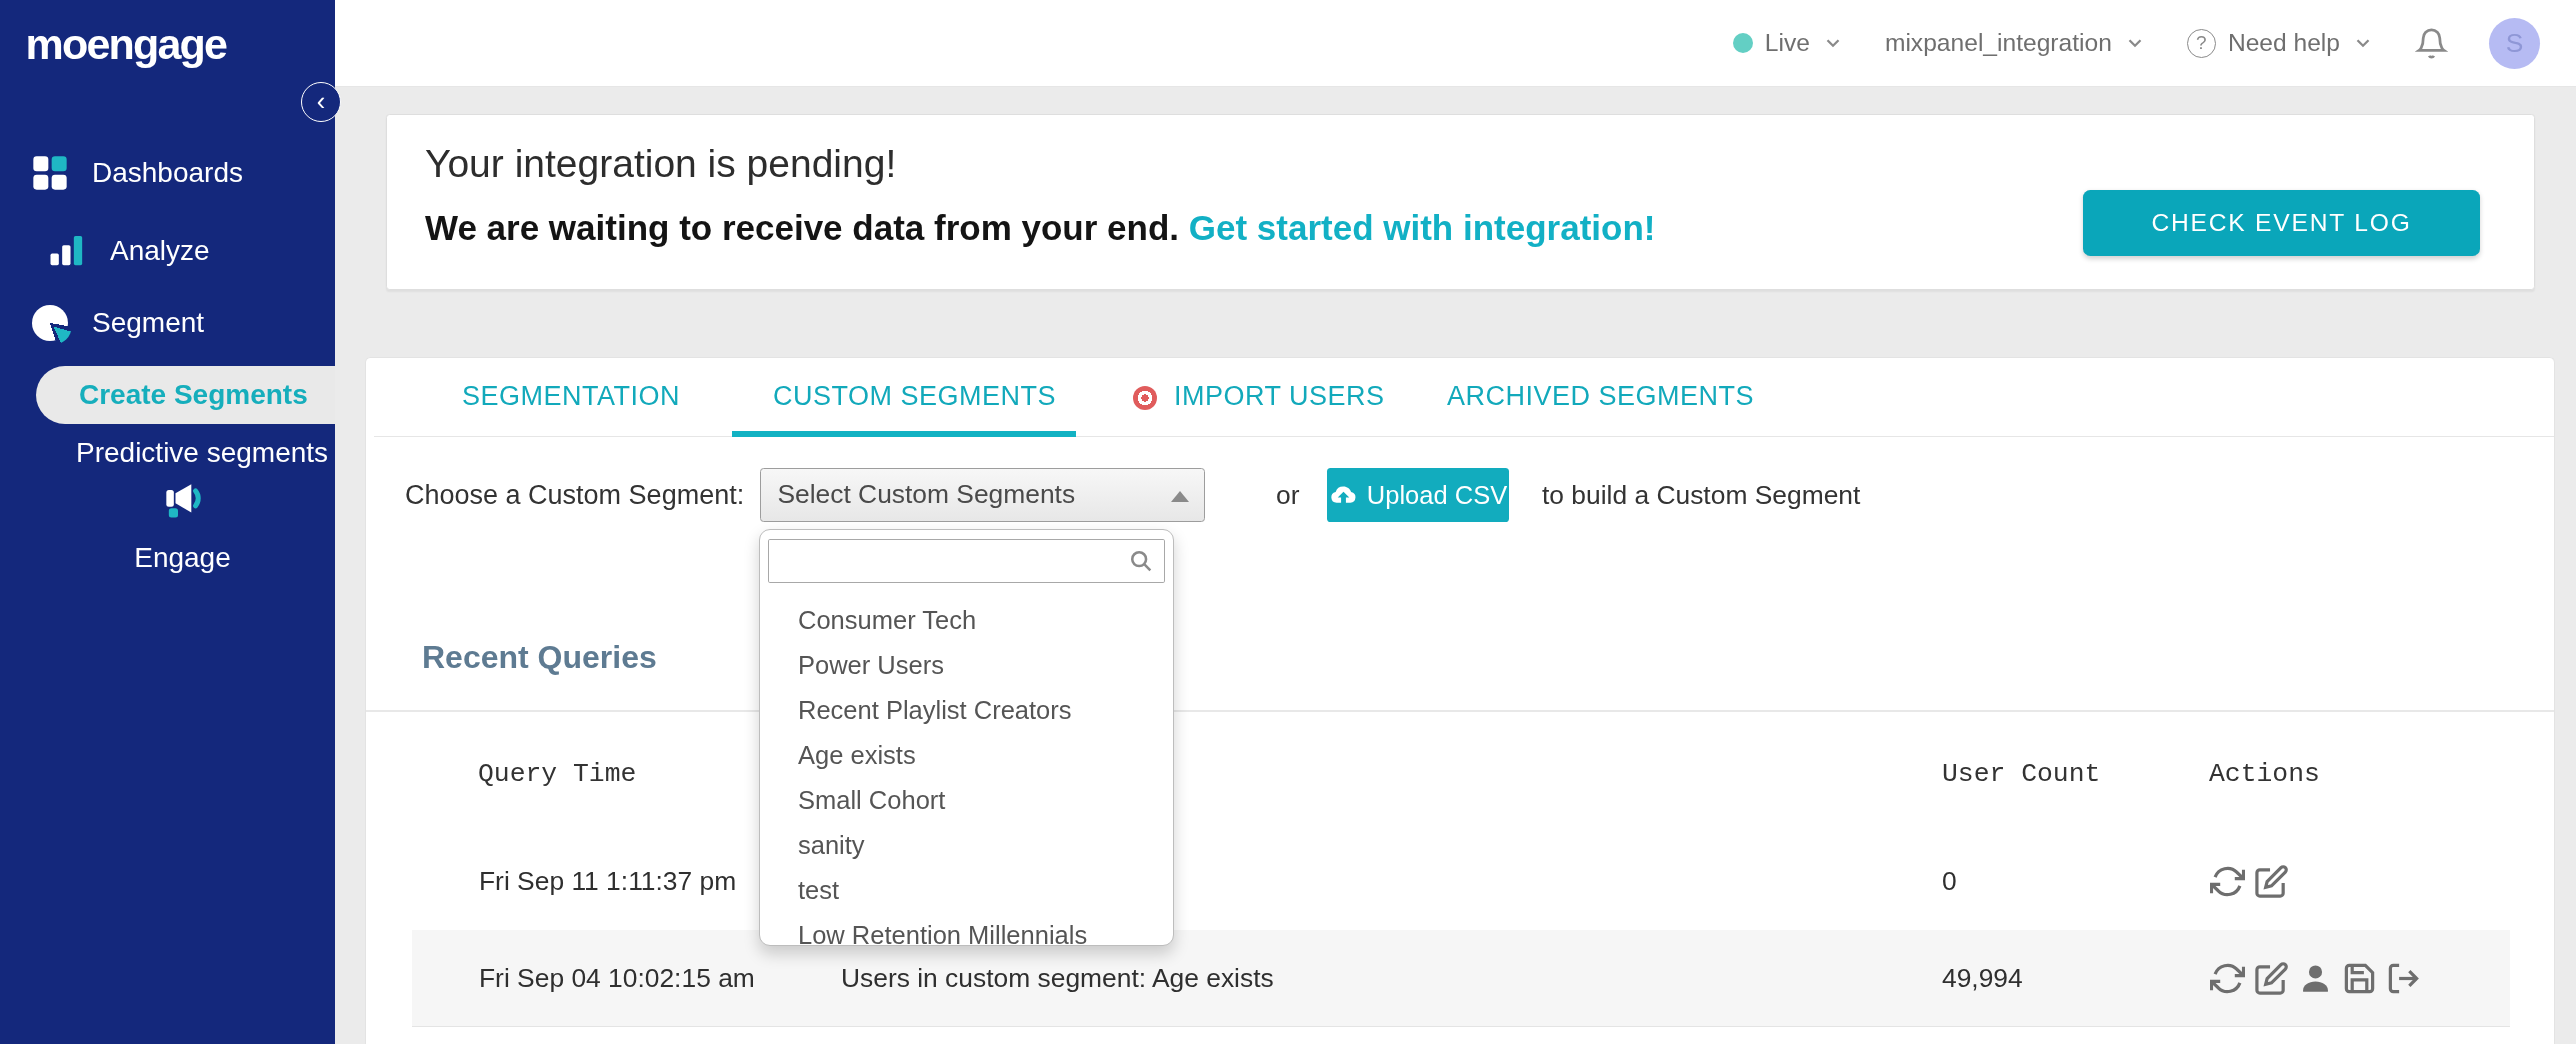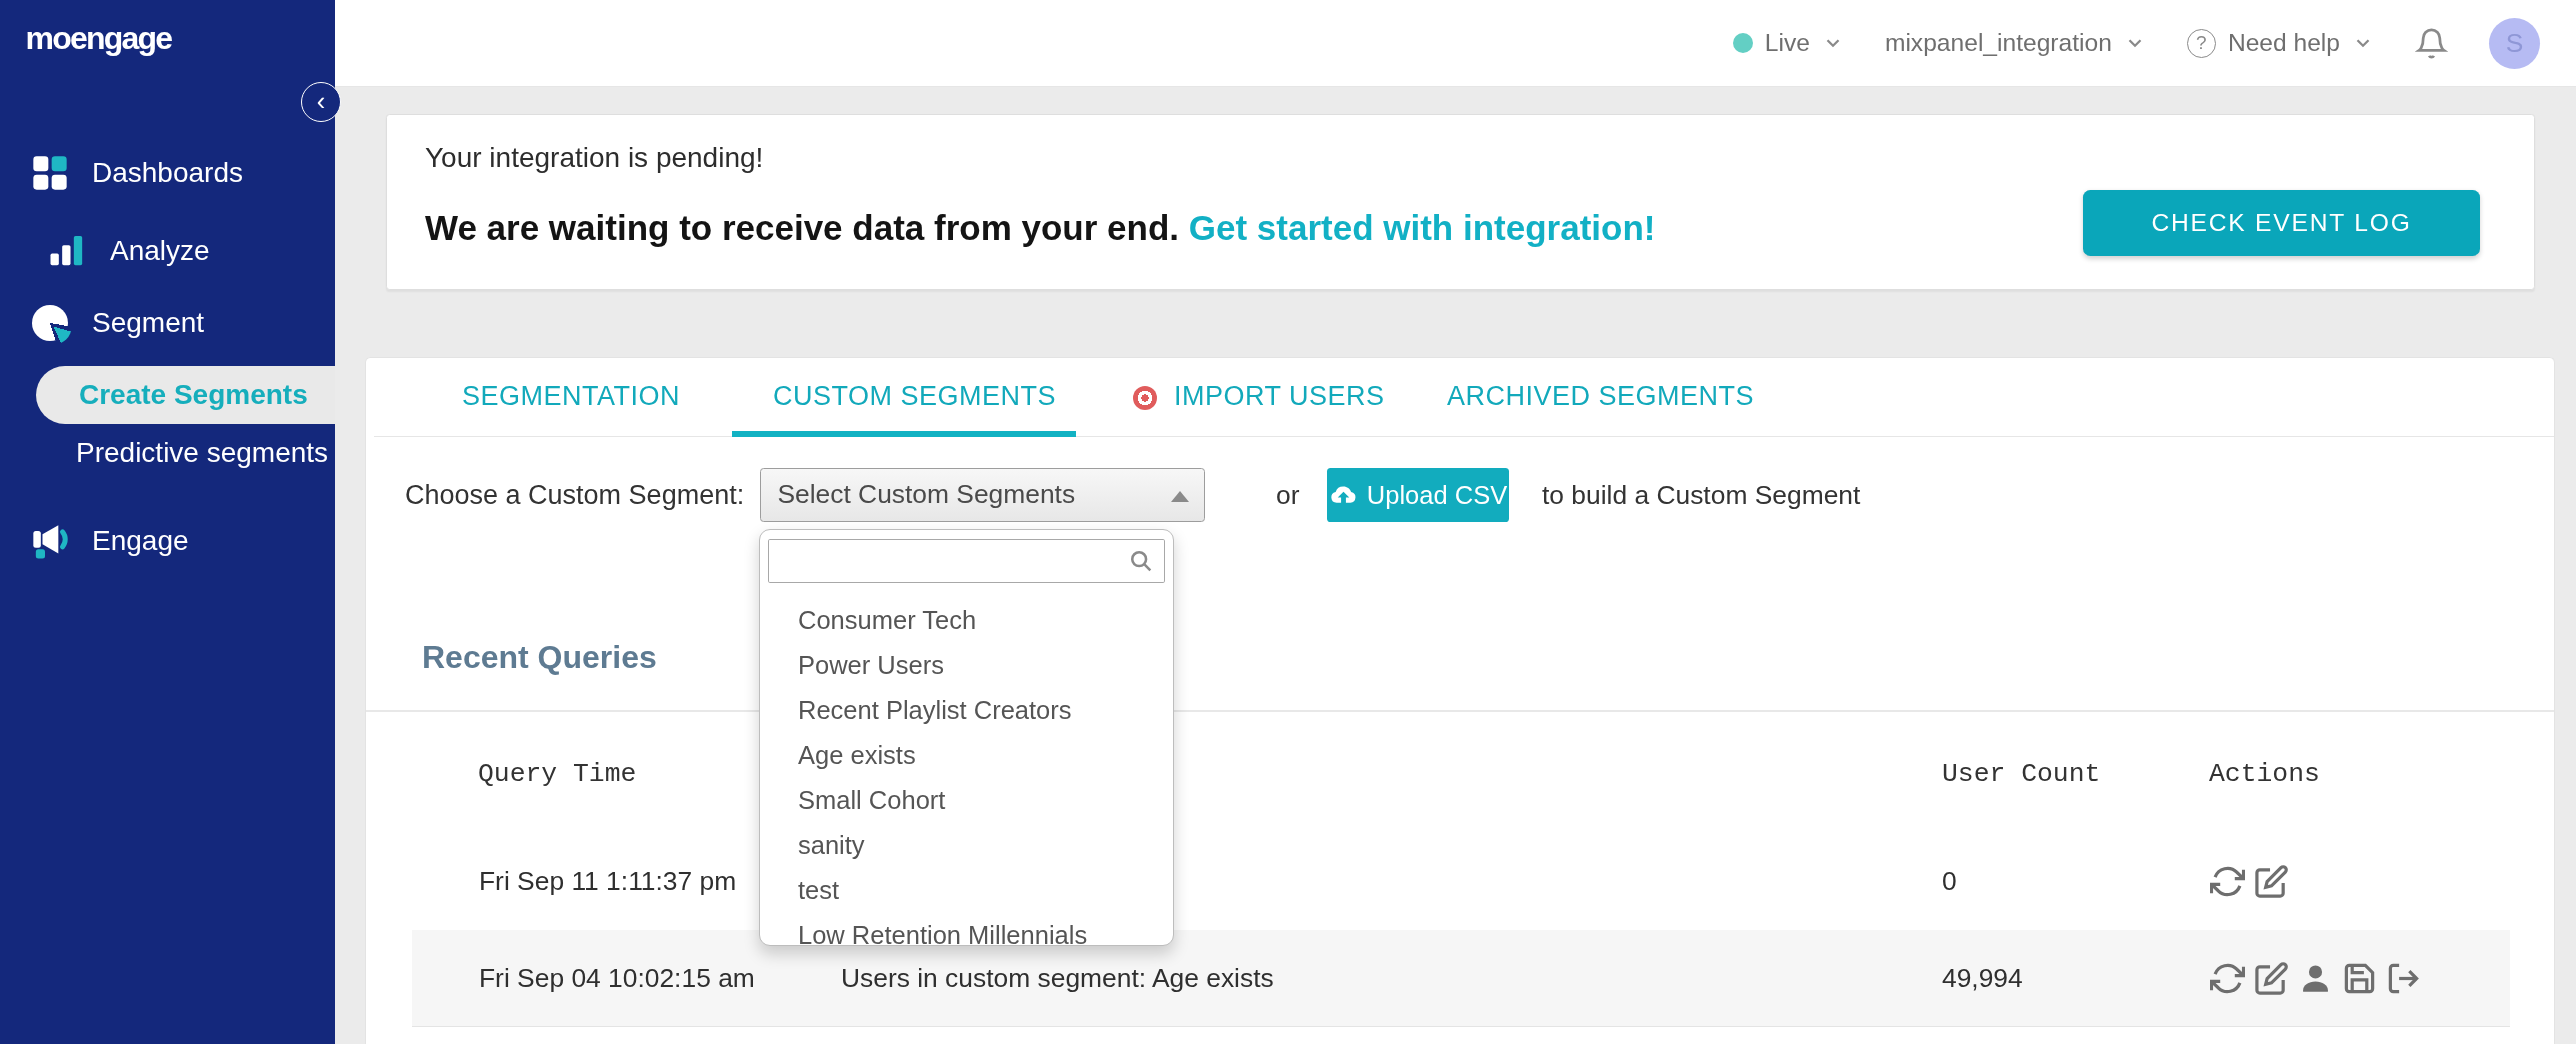--- a/index.html
+++ b/index.html
@@ -24,21 +24,21 @@
     display:flex; align-items:center; justify-content:center; font-size:19px; color:#8a8a8a;
   }
   .bell-svg { width:33px; height:33px; stroke:#8a8a8a; fill:none; stroke-width:2; }
   .avatar {
     width:51px; height:51px; border-radius:50%; background:#b6bbf3; color:#8f97d6;
     display:flex; align-items:center; justify-content:center; font-size:26.4px;
   }
 
   
   .sidebar { position:absolute; left:0; top:0; width:335px; height:1045px; background:#14287c; z-index:5; }
-  .logo { position:absolute; left:25.5px; top:20px; color:#fff; font-size:32px; font-weight:bold; letter-spacing:-1.8px; }
+  .logo { position:absolute; left:25.5px; top:20px; color:#fff; font-size:43px; font-weight:bold; letter-spacing:-1.8px; }
   .collapse-btn {
     position:absolute; left:301px; top:82px; width:40px; height:40px; border-radius:50%;
     background:#14287c; border:1.8px solid #fff; color:#fff; z-index:6;
     display:flex; align-items:center; justify-content:center; font-size:25.5px; line-height:1;
     cursor:pointer;
   }
   .nav-item {
     position:absolute; left:0; width:335px; height:58px;
     display:flex; align-items:center; gap:22px; padding-left:30px;
     color:#fff; font-size:28px; cursor:pointer;
@@ -56,21 +56,21 @@
     background:conic-gradient(#fff 0 100deg, transparent 100deg 162deg, #fff 162deg 360deg); }
   .pie-wedge { position:absolute; inset:1.8px; border-radius:50%; transform:translate(3.6px,3.6px);
     background:conic-gradient(transparent 0 106deg, #1fb7c4 106deg 156deg, transparent 156deg); }
 
   
   .banner {
     position:absolute; left:386px; top:114px; width:2149px; height:176px;
     background:#fff; border:0.9px solid #dedede; border-radius:3.6px;
     box-shadow:0 1.8px 1.8px rgba(0,0,0,.05); z-index:2;
   }
-  .banner-title { position:absolute; left:38px; top:27px; font-size:28px; color:#2d2d2d; }
+  .banner-title { position:absolute; left:38px; top:27px; font-size:39px; color:#2d2d2d; }
   .banner-msg { position:absolute; left:38px; top:93px; font-size:35px; font-weight:bold; color:#141414; white-space:nowrap; }
   .banner-link { color:#12b0c5; cursor:pointer; }
   .check-log-btn {
     position:absolute; left:1696px; top:75px; width:397px; height:66px;
     background:#0aa6ba; border:none; border-radius:7.3px; color:#fff;
     font-size:24.6px; letter-spacing:1.8px; font-family:inherit;
     box-shadow:0 2.7px 5.5px rgba(0,0,0,.18); cursor:pointer;
   }
 
   
@@ -204,21 +204,21 @@
     </div>
 
     <div class="active-pill">
       <span>Create Segments</span>
     </div>
 
     <div class="nav-item nav-sub" style="top:424px;">
       <span class="nav-label">Predictive segments</span>
     </div>
 
-    <div class="nav-item" style="top:512px;">
+    <div class="nav-item" style="top:480px;flex-direction:column;">
       <span class="nav-icon">
         <svg viewBox="0 0 48 48" width="40" height="40">
           <rect x="4" y="12" width="9" height="20" rx="3" fill="#fff"></rect>
           <path d="M15 16 L34 5 V39 L15 28 Z" fill="#fff"></path>
           <rect x="7" y="34" width="11" height="11" rx="3" fill="#1fb7c4"></rect>
           <path d="M39 13 A14 14 0 0 1 39 31" stroke="#1fb7c4" stroke-width="6" fill="none" stroke-linecap="round"></path>
         </svg>
       </span>
       <span class="nav-label">Engage</span>
     </div>

